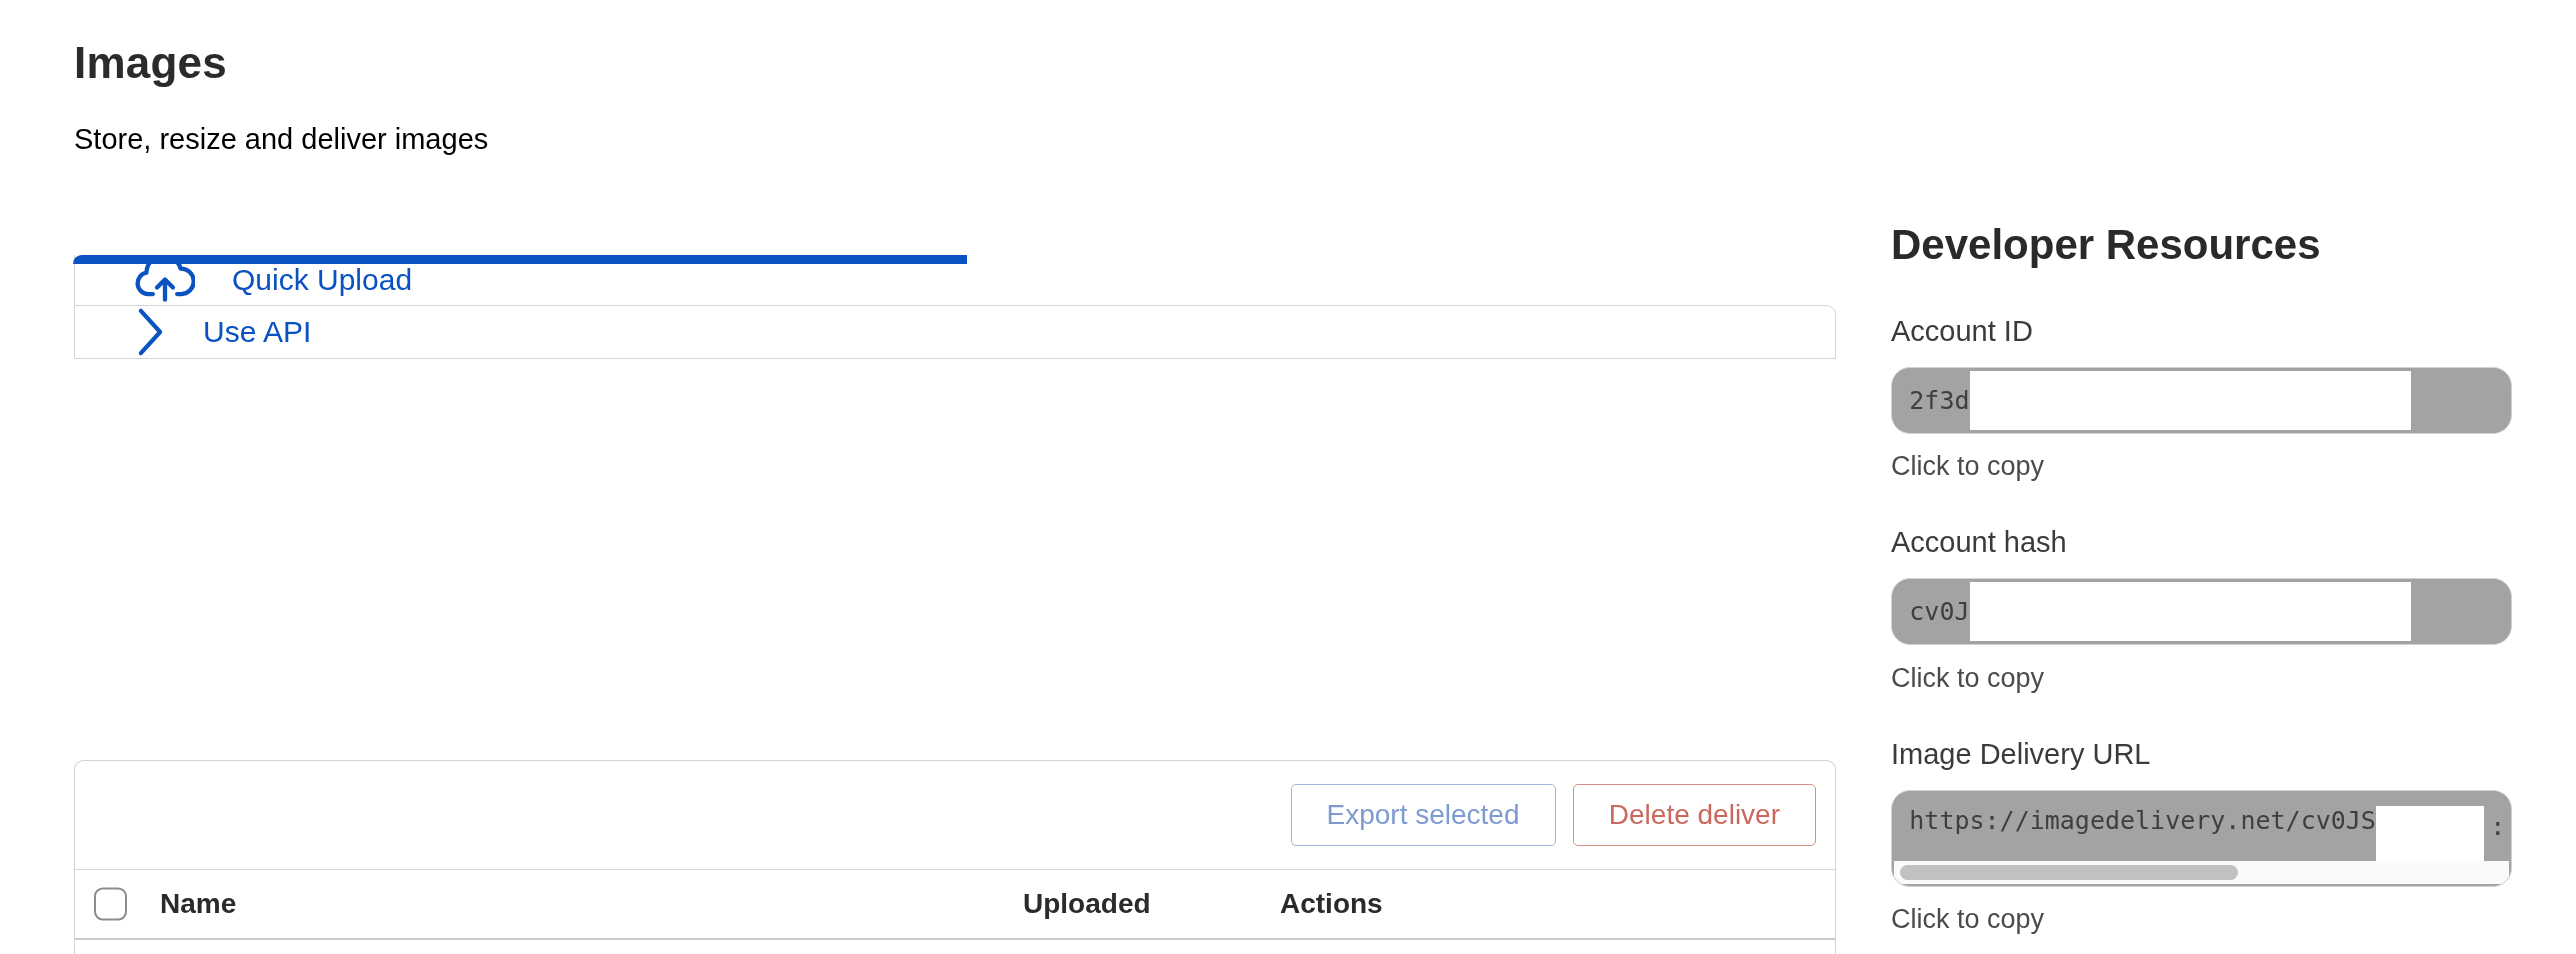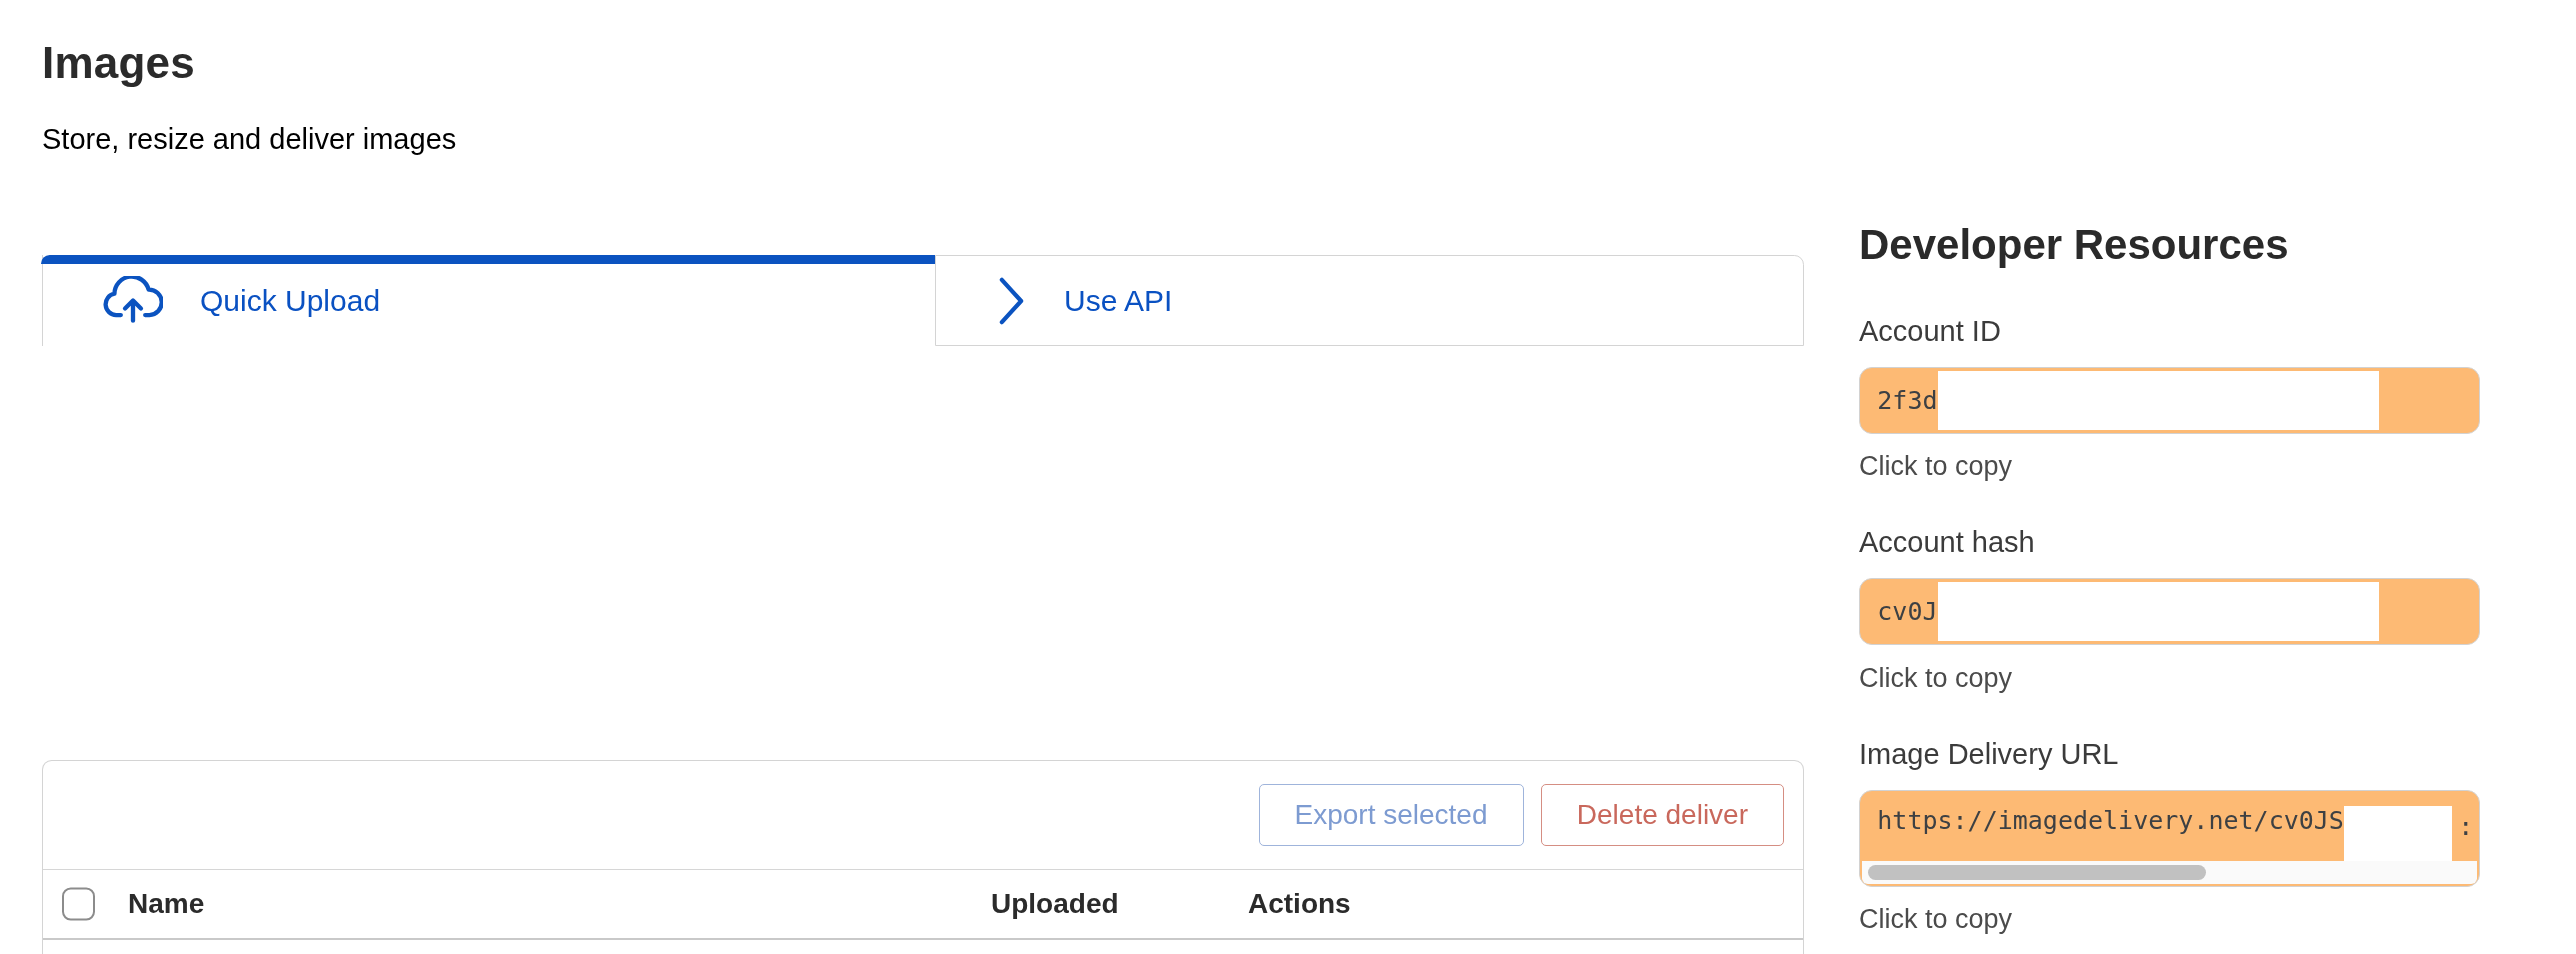--- a/index.html
+++ b/index.html
@@ -1,26 +1,26 @@
 <!DOCTYPE html>
 <html><head>
 <meta charset="utf-8">
 <style>
   * { margin:0; padding:0; box-sizing:border-box; }
   html,body { width:2576px; height:954px; background:#ffffff; overflow:hidden;
               font-family:"Liberation Sans", sans-serif; color:#2b2b2b; }
-  .abs { position:absolute; }
+  .abs { position:absolute;margin-left:32px; }
 
   
   #page-title { left:42px; top:38px; font-size:44px; font-weight:700; color:#2b2b2b; letter-spacing:0.2px; }
   #page-subtitle { left:42px; top:123px; font-size:29px; font-weight:400; color:#000000; }
 
   
   #main-card { left:42px; top:255px; width:1762px; }
-  .tabs-row { display:flex; height:91px; }
+  .tabs-row { display:flex; height:91px;flex-direction:column; }
   .tab { background:#fff; display:flex; align-items:center; gap:37px; padding-left:60px; cursor:pointer; }
   .tab-active { width:893px; border-left:1.9px solid #d4d4d4; position:relative; }
   .tab-active::before { content:""; position:absolute; left:-1.9px; top:0; right:0; height:8.7px;
                         background:#0b53c0; border-top-left-radius:8.7px; }
   .tab-inactive { flex:1; border-top:1.9px solid #d4d4d4; border-right:1.9px solid #d4d4d4;
                   border-bottom:1.9px solid #d4d4d4; border-left:1.9px solid #d4d4d4;
                   border-top-right-radius:9.6px; }
   .tab-label { font-size:30px; color:#0a51c2; }
   .upload-pane { height:377px; border:1.9px solid #d4d4d4; border-top:none;
                  border-bottom-left-radius:9.6px; border-bottom-right-radius:9.6px;
@@ -50,21 +50,21 @@
   #col-name { left:85px; } #col-uploaded { left:948px; } #col-actions { left:1205px; }
   .checkbox { position:absolute; left:19px; top:50%; transform:translateY(-50%);
               width:33px; height:33px; border:2.9px solid #8c8c8c; border-radius:8.7px;
               background:#fff; cursor:pointer; }
 
   
   #sidebar { left:1859px; top:221px; width:621px; }
   #sidebar h2 { font-size:42px; font-weight:700; color:#2a2a2a; margin-bottom:46px; }
   .dr-field { margin-bottom:44px; }
   .dr-label { font-size:29px; color:#3b3b3b; margin-bottom:19px; }
-  .dr-box { position:relative; background:#fdba74; border:1.9px solid #d2d2d2; border-radius:13px;
+  .dr-box { position:relative; background:#a3a3a3; border:1.9px solid #d2d2d2; border-radius:19px;
             height:67px; display:flex; align-items:center; padding:0 17.3px; overflow:hidden; cursor:pointer; }
   .dr-box.tall { height:97px; align-items:flex-start; padding-top:15.4px; }
   .mono { font-family:"DejaVu Sans Mono", monospace; font-size:25px; color:#3d4043; white-space:pre; }
   .redact { background:#ffffff; align-self:stretch; flex:1; margin:2.9px 0; }
   .redact-short { margin-right:83px; }
   .redact-url { margin-right:9.6px; margin-top:0; height:65px; align-self:flex-start; }
   .url-tail { position:absolute; right:5.8px; top:21px; }
   .dr-scrollbar { position:absolute; left:1.9px; right:1.9px; bottom:1.9px; height:23px;
                   background:#fafafa; border-radius:0 0 5.8px 5.8px; }
   .dr-thumb { position:absolute; left:5.8px; top:3.8px; width:55%; height:15.4px;

